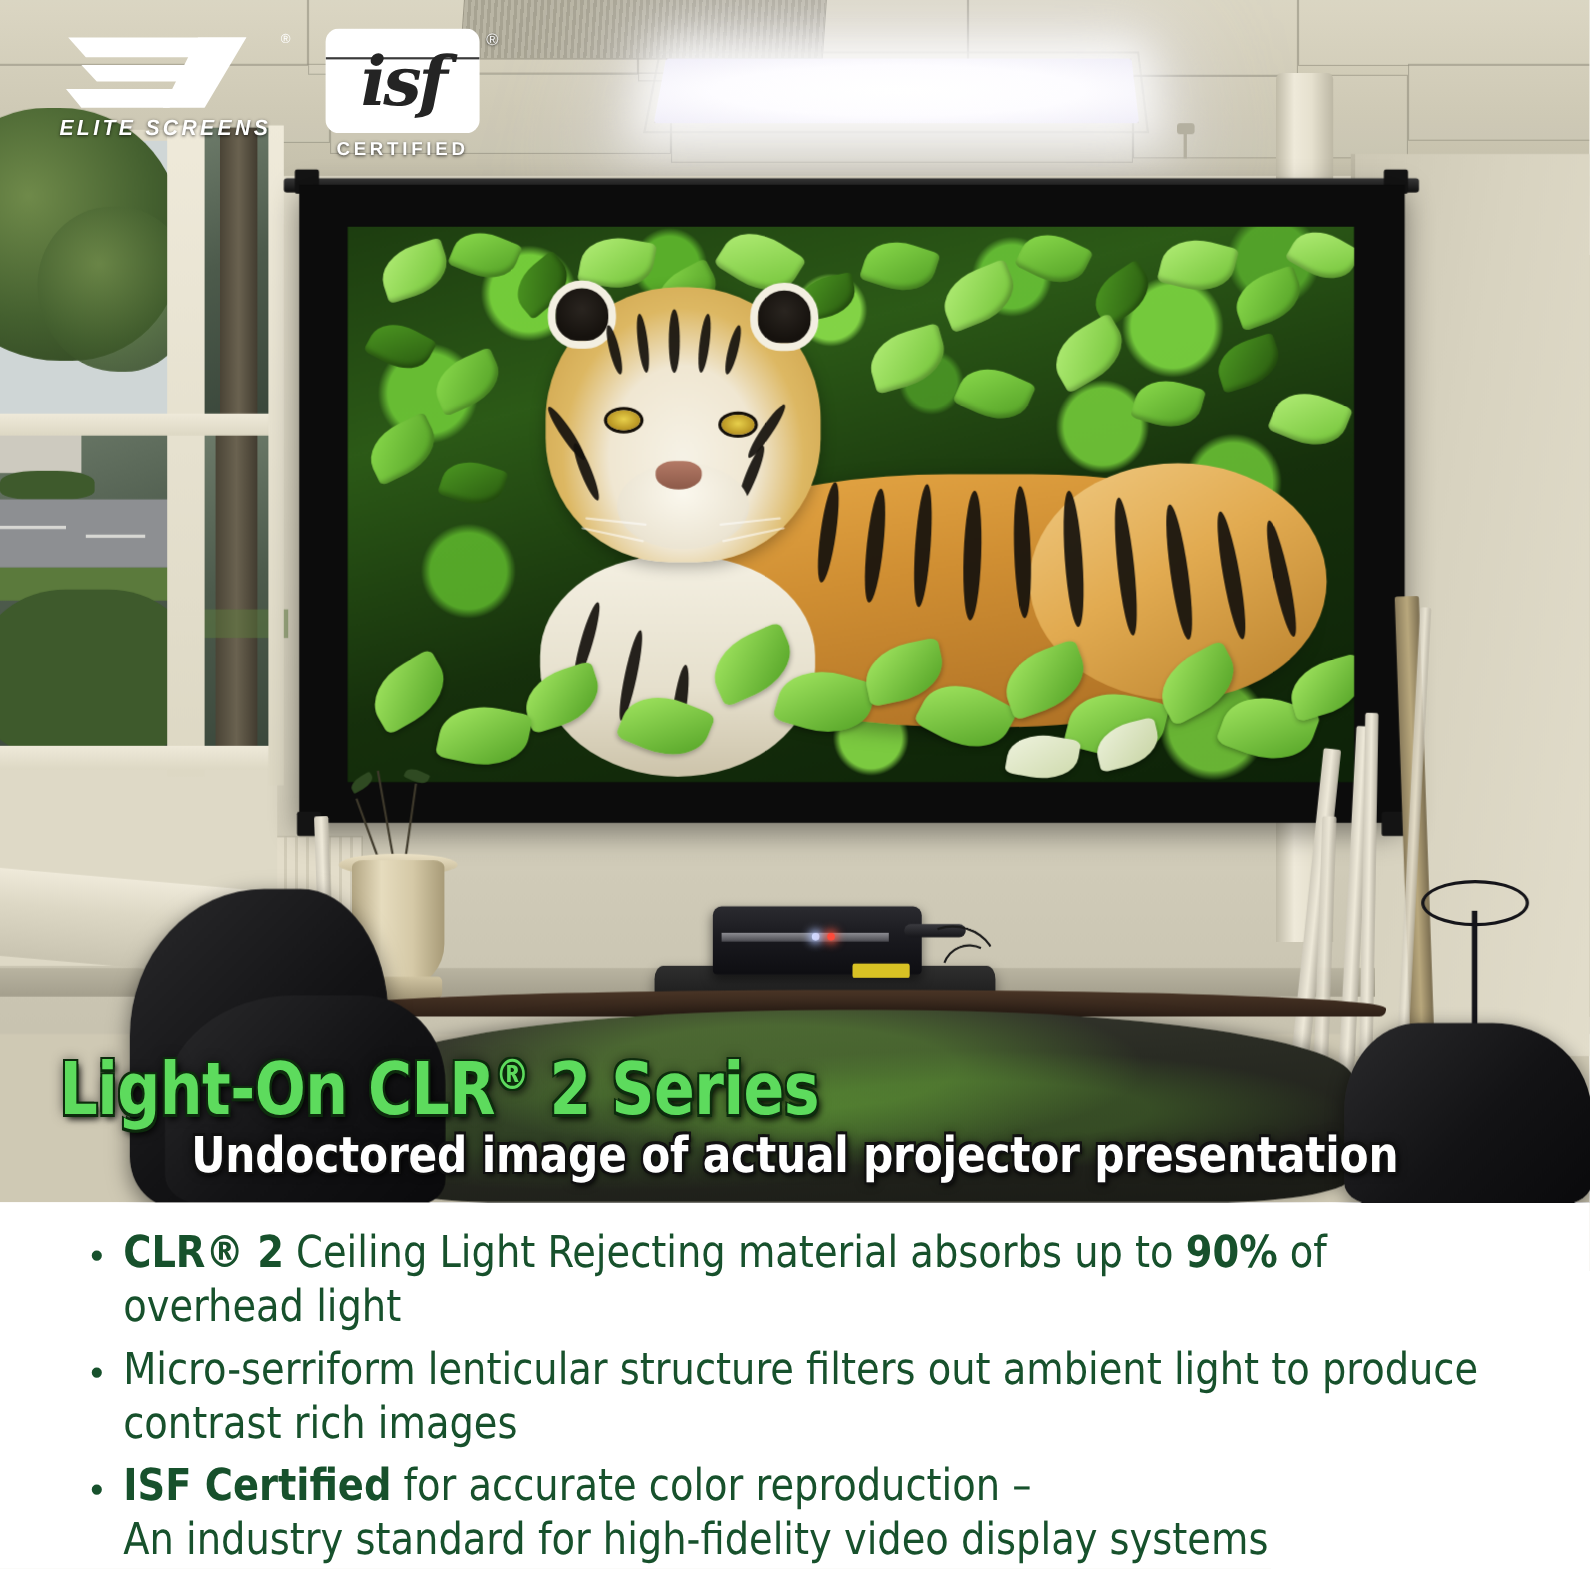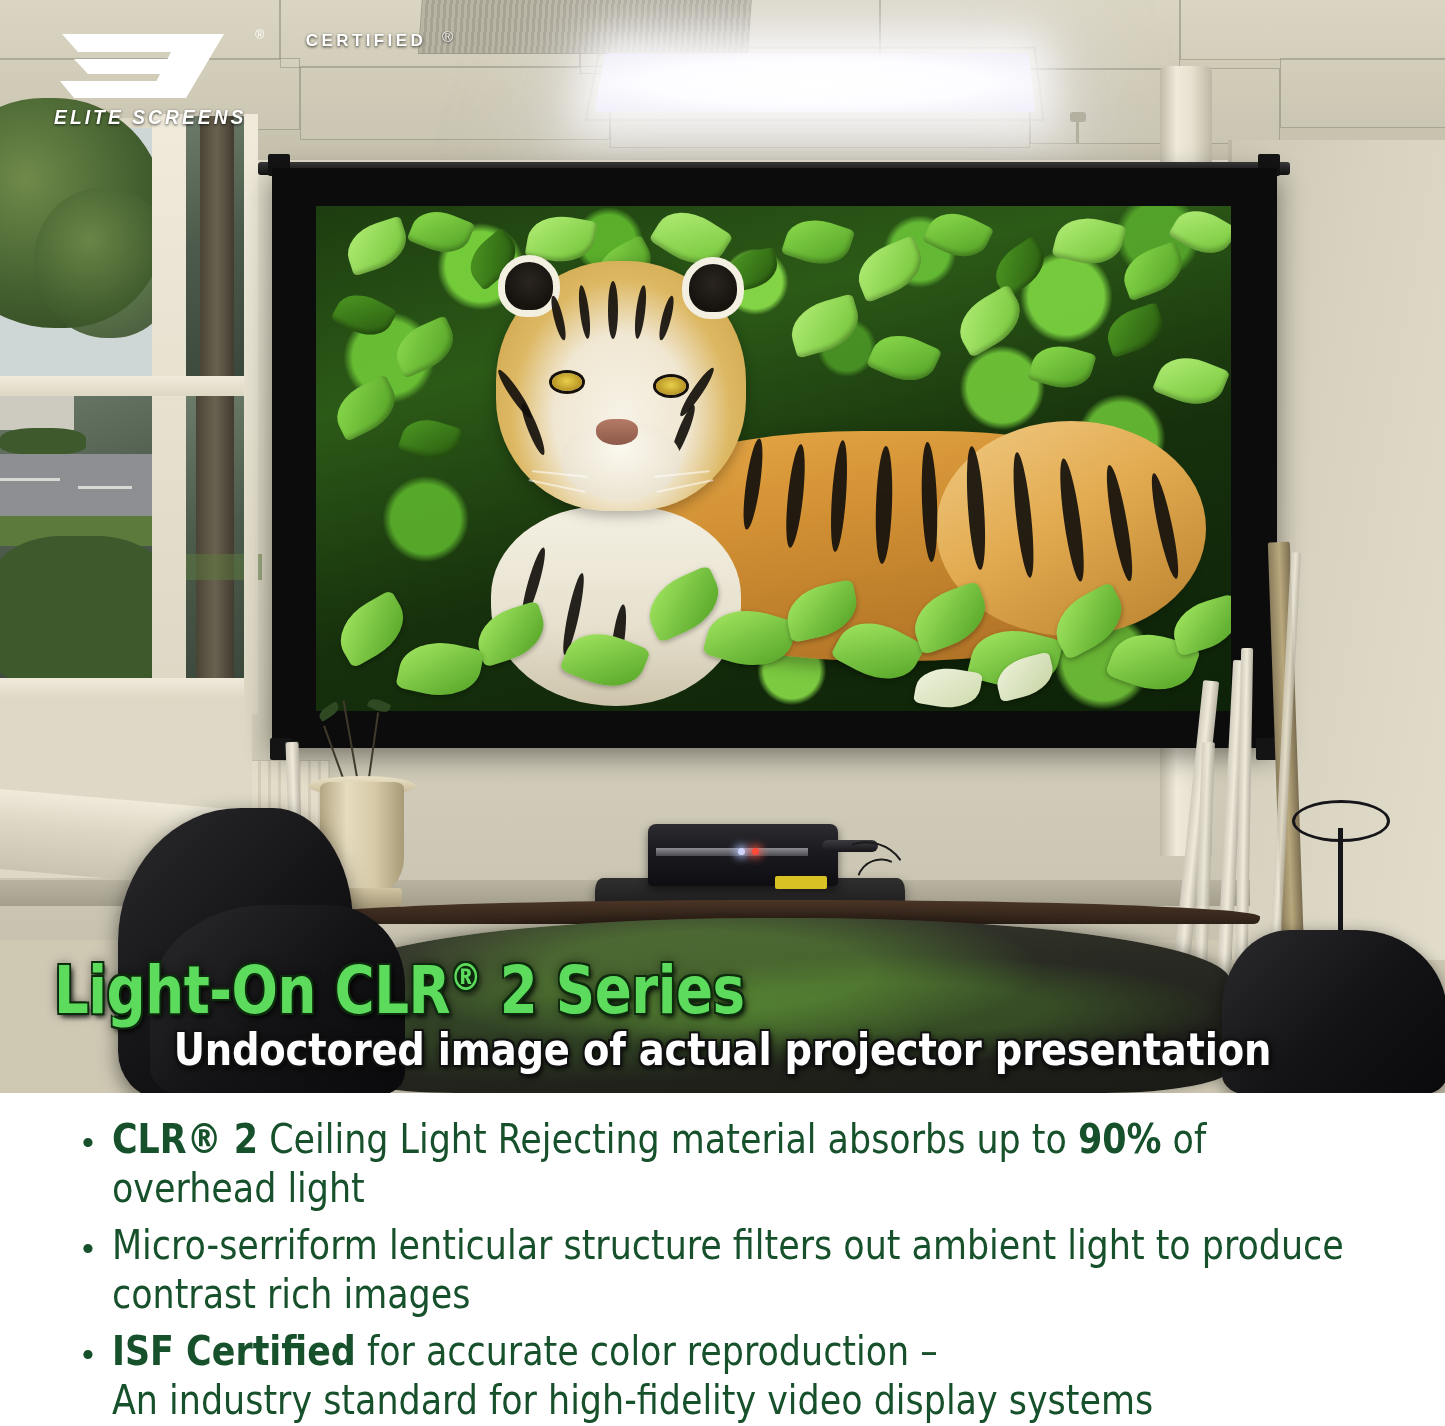--- a/index.html
+++ b/index.html
@@ -597,20 +597,24 @@
           <path d="M20 33 H150 L136 48 H34 Z" fill="#ffffff"></path>
           <path d="M6 55 H118 L100 72 H20 Z" fill="#ffffff"></path>
           <path d="M126 8 H170 L132 72 H94 Z" fill="#ffffff"></path>
           <path d="M132 14 L162 14 L130 66 L104 66 Z" fill="#6e6c5d" opacity="0.0"></path>
         </svg>
         <span class="es-reg">®</span>
         <div class="es-word">ELITE SCREENS</div>
       </div>
 
       <div class="isf-logo">
+        <div class="isf-box">
+          <div class="isf-rule"></div>
+          <div class="isf-glyph">isf</div>
+        </div>
         <span class="isf-reg">®</span>
         <div class="isf-word">CERTIFIED</div>
       </div>
     </div>
 
     <div class="title-main"><span>Light-On CLR</span><span class="reg">®</span><span> 2 Series</span></div>
 
     <div class="title-sub">Undoctored image of actual projector presentation</div>
   </div>
 

